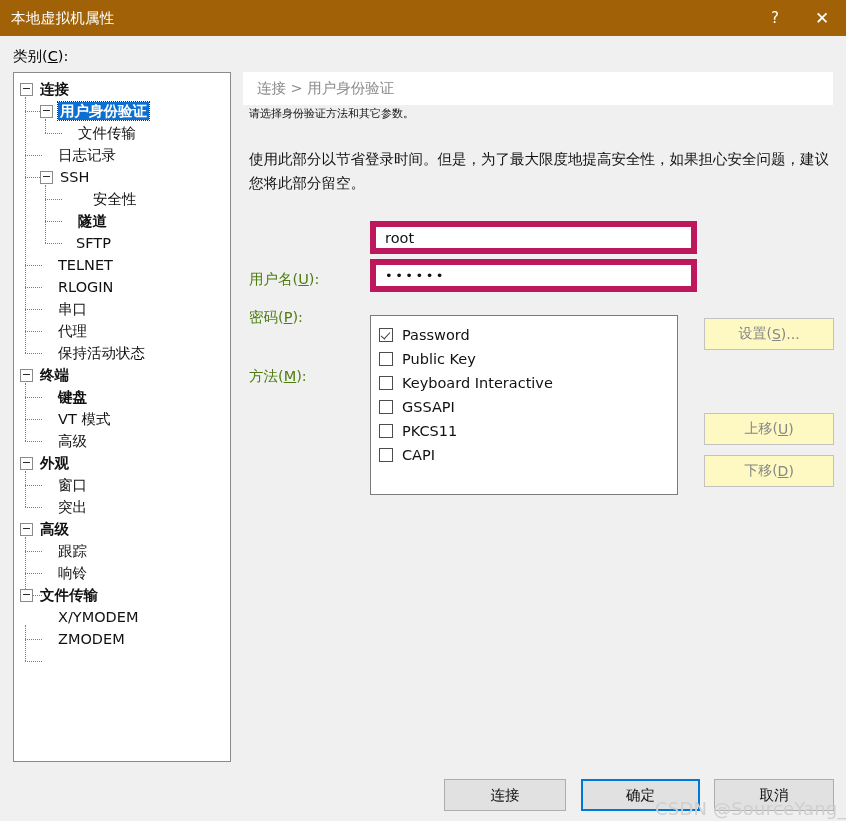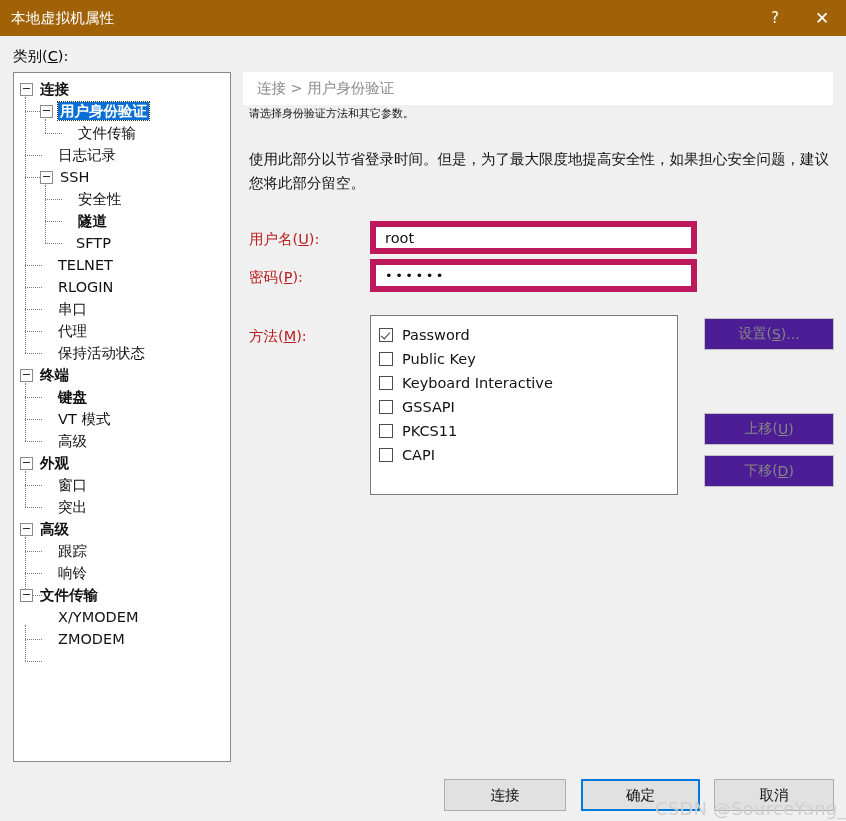--- a/index.html
+++ b/index.html
@@ -149,21 +149,22 @@
     left: 249px; top: 147px;
     width: 587px;
     font-size: 14.5px;
     color: #111;
     line-height: 24px;
   }
 
   .flabel {
     position: absolute;
     font-size: 14.5px;
-    color: #b91c1c;
+    color: #4d7c0f;
+    margin-top: 40px;
   }
   .flabel u { text-decoration: underline; }
 
   .finput {
     position: absolute;
     background: #ffffff;
     border: 6px solid #be185d;
     box-sizing: border-box;
     display: flex;
     align-items: center;
@@ -209,21 +210,21 @@
     border: solid #3a3a3a;
     border-width: 0 1.6px 1.6px 0;
     transform: rotate(42deg);
   }
   .mlabel { font-size: 14.5px; color: #111; }
 
   
   .sbtn {
     position: absolute;
     width: 130px; height: 32px;
-    background: #4c1d95;
+    background: #fef9c3;
     border: 1px solid #c2c2c2;
     box-sizing: border-box;
     display: flex;
     align-items: center;
     justify-content: center;
     font-size: 14px;
     color: #868686;
   }
   .sbtn u { text-decoration: underline; }
 
@@ -283,21 +284,21 @@
         <span class="tlabel">文件传输</span>
       </div>
       <div class="tnode lvl1" style="z-index: 1;">
         <span class="leafdash"></span>
         <span class="tlabel">日志记录</span>
       </div>
       <div class="tnode lvl1" style="z-index: 1; align-items: center;">
         <span class="toggle"></span>
         <span class="tlabel">SSH</span>
       </div>
-      <div class="tnode lvl2" style="z-index: 1;">
+      <div class="tnode lvl2" style="z-index: 1; margin-left: 15px;">
         <span class="leafdash"></span>
         <span class="tlabel">安全性</span>
       </div>
       <div class="tnode lvl2" style="z-index: 1;">
         <span class="leafdash"></span>
         <span class="tlabel bold">隧道</span>
       </div>
       <div class="tnode lvl2" style="z-index: 1; padding-left: 44px;">
         <span class="leafdash"></span>
         <span class="tlabel">SFTP</span>

